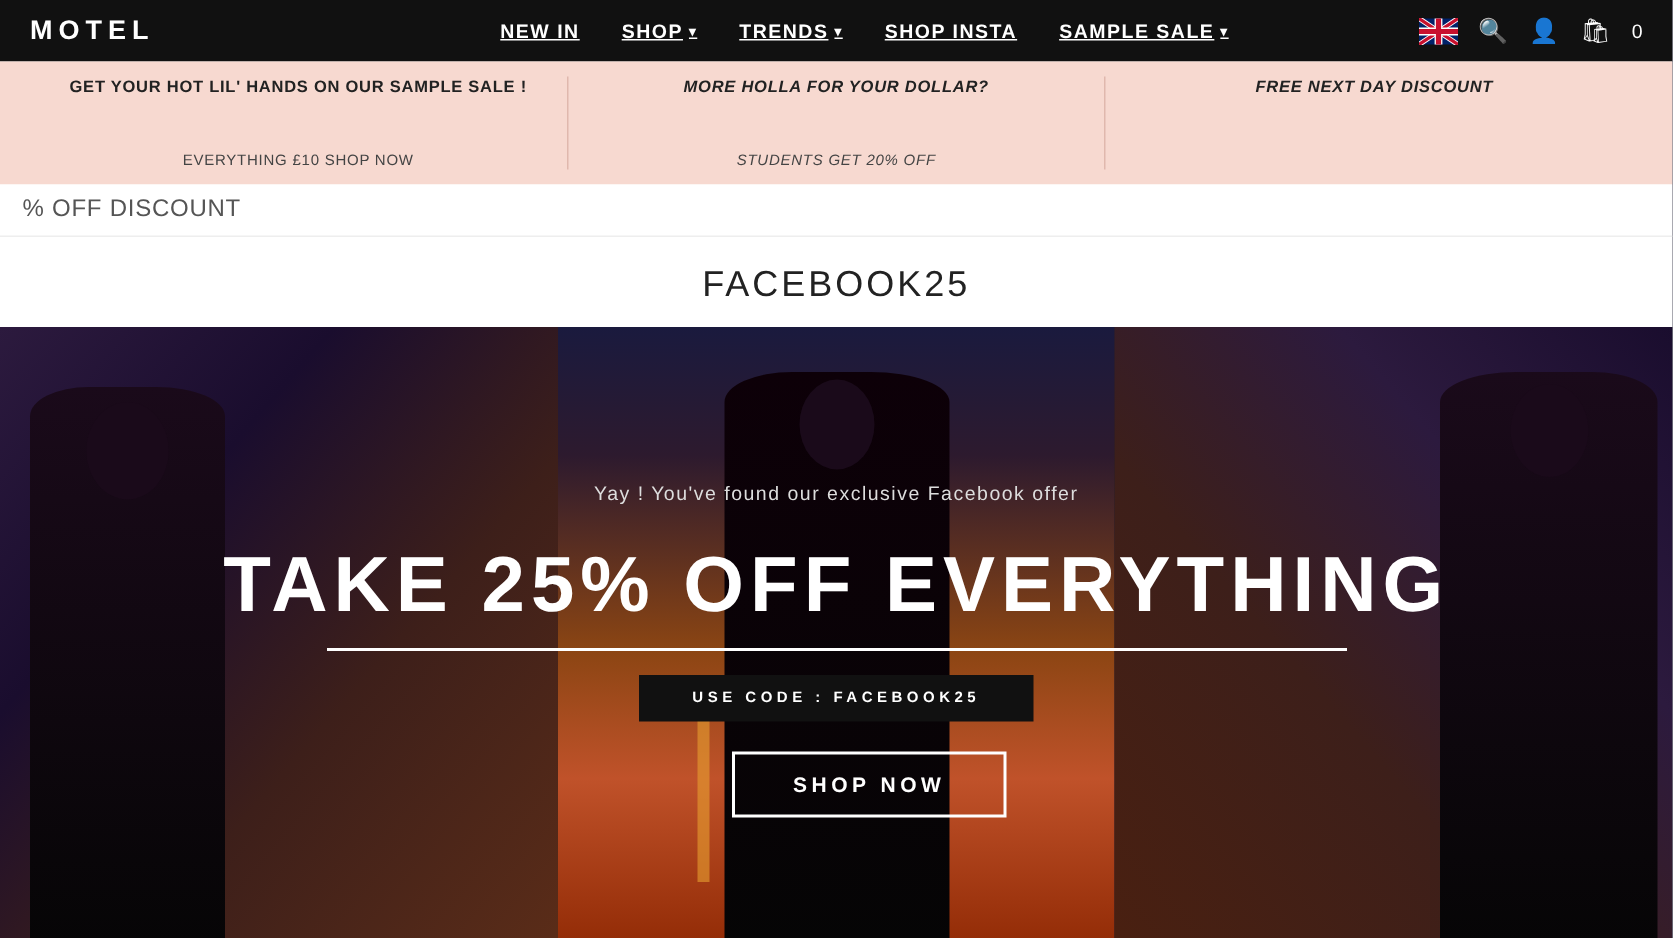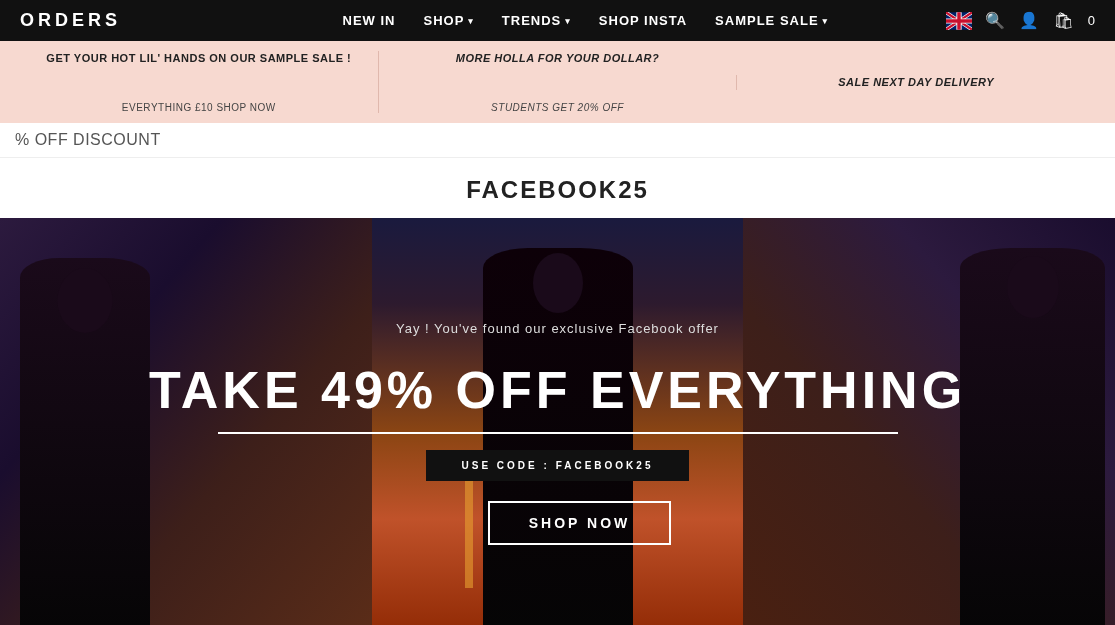--- a/index.html
+++ b/index.html
@@ -22,20 +22,21 @@
       text-decoration: none;
       margin-right: auto;
     }
     .nav-links {
       display: flex;
       align-items: center;
       gap: 28px;
       list-style: none;
       margin-right: auto;
       margin-left: 104px;
+      text-decoration: underline;
     }
     .nav-links li a {
       color: #fff;
       text-decoration: none;
       font-size: 13px;
       font-weight: 600;
       letter-spacing: 1px;
       display: flex;
       align-items: center;
       gap: 4px;
@@ -55,21 +56,20 @@
     }
     .cart-count {
       font-size: 13px;
       color: #fff;
     }
 
     
     .promo-banner {
       background: #f7d9d0;
       display: flex;
-      align-items: center;
       justify-content: space-around;
       padding: 10px 20px;
       min-height: 50px;
     }
     .promo-item {
       text-align: center;
       flex: 1;
     }
     .promo-item + .promo-item {
       border-left: 1px solid #e0b8ad;
@@ -100,21 +100,21 @@
     }
 
     
     .coupon-title-bar {
       background: #fff;
       text-align: center;
       padding: 18px 0 14px;
     }
     .coupon-title {
       font-size: 24px;
-      font-weight: 700;
+      font-weight: 400;
       letter-spacing: 2px;
       color: #222;
     }
 
     
     .hero {
       position: relative;
       width: 1115px;
       height: 430px;
       overflow: hidden;
@@ -209,21 +209,21 @@
     
     .uk-flag {
       width: 26px;
       height: 18px;
     }
   </style>
 </head>
 <body>
 
 <nav>
-  <a class="nav-logo">ORDERS</a>
+  <a class="nav-logo">MOTEL</a>
   <ul class="nav-links">
     <li>
       <a href="#">
         <span>NEW IN</span>
       </a>
     </li>
     <li>
       <a href="#">
         <span>SHOP</span>
         <span class="chevron">▾</span>
@@ -266,21 +266,21 @@
 <div class="promo-banner">
   <div class="promo-item">
     <div class="promo-title">GET YOUR HOT LIL' HANDS ON OUR SAMPLE SALE !</div>
     <div class="promo-sub">EVERYTHING £10 SHOP NOW</div>
   </div>
   <div class="promo-item">
     <div class="promo-title">MORE HOLLA FOR YOUR DOLLAR?</div>
     <div class="promo-sub">STUDENTS GET 20% OFF</div>
   </div>
   <div class="promo-item">
-    <div class="promo-title">SALE NEXT DAY DELIVERY</div>
+    <div class="promo-title">FREE NEXT DAY DISCOUNT</div>
   </div>
 </div>
 
 <div class="discount-bar">
   <span>% OFF DISCOUNT</span>
 </div>
 
 <div class="coupon-title-bar">
   <h2 class="coupon-title">FACEBOOK25</h2>
 </div>
@@ -306,18 +306,18 @@
   </div>
 
   <div class="hero-panel hero-panel-right">
     <div style="position:absolute;bottom:0;right:10px;width:145px;height:400px;background:linear-gradient(to top,#050505,#1a0a1a);border-radius:35% 30% 0 0 / 5% 5% 0 0;">
       <div style="position:absolute;top:8px;left:50%;transform:translateX(-50%);width:52px;height:62px;background:#1a0a1a;border-radius:50%;"></div>
     </div>
   </div>
 
   <div class="hero-overlay">
     <p class="hero-sub">Yay ! You've found our exclusive Facebook offer</p>
-    <h1 class="hero-headline">TAKE 49% OFF EVERYTHING</h1>
+    <h1 class="hero-headline">TAKE 25% OFF EVERYTHING</h1>
     <div class="hero-divider"></div>
     <div class="hero-code-box">USE CODE : FACEBOOK25</div>
     <button class="hero-shop-btn">SHOP NOW</button>
   </div>
 </div>
 
 </body></html>

